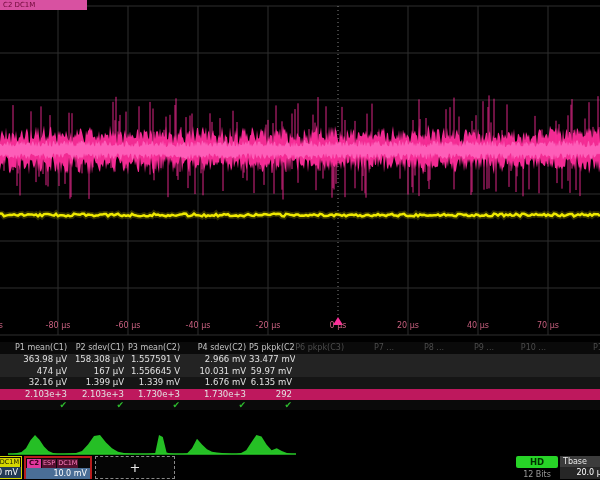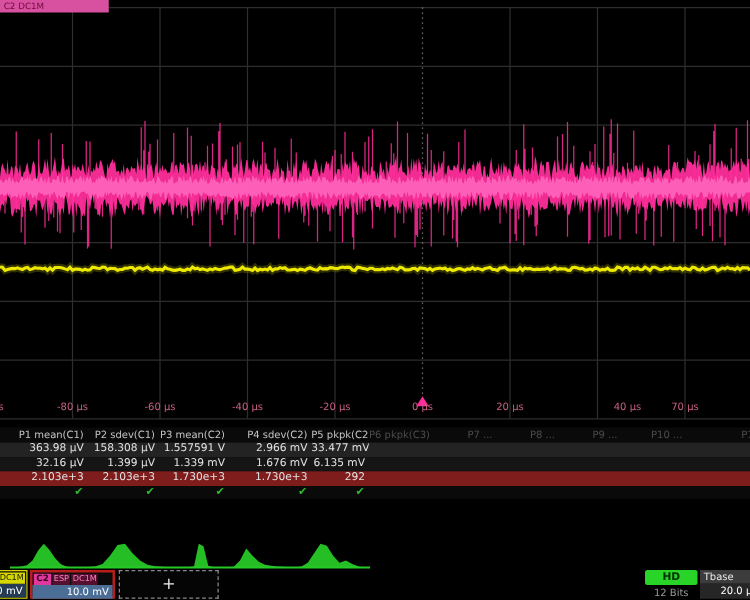--- a/index.html
+++ b/index.html
@@ -86,21 +86,21 @@
   <div id="trace-badge">C2 DC1M</div>
 
   <div id="time-axis">
       <div class="time-label" style="left: -12px;">-100 µs</div>
       <div class="time-label" style="left: 58px;">-80 µs</div>
       <div class="time-label" style="left: 128px;">-60 µs</div>
       <div class="time-label" style="left: 198px;">-40 µs</div>
       <div class="time-label" style="left: 268px;">-20 µs</div>
       <div class="time-label" style="left: 338px;">0 µs</div>
       <div class="time-label" style="left: 408px;">20 µs</div>
-      <div class="time-label" style="left: 478px; margin-left: 24px;">40 µs</div>
+      <div class="time-label" style="left: 478px;">40 µs</div>
       <div class="time-label" style="left: 548px;">70 µs</div>
     </div>
 
   <div id="measure-table">
       <div class="t-row" style="background: rgb(10, 10, 10);">
         <div class="t-cell t-head" style="width: 70px;">P1 mean(C1)</div>
         <div class="t-cell t-head" style="width: 57px;">P2 sdev(C1)</div>
         <div class="t-cell t-head" style="width: 56px;">P3 mean(C2)</div>
         <div class="t-cell t-head" style="width: 66px;">P4 sdev(C2)</div>
         <div class="t-cell t-head" style="width: 46px;">P5 pkpk(C2)</div>
@@ -117,34 +117,47 @@
         <div class="t-cell t-val" style="width: 56px;">1.557591 V</div>
         <div class="t-cell t-val" style="width: 66px;">2.966 mV</div>
         <div class="t-cell t-val" style="width: 46px;">33.477 mV</div>
         <div class="t-cell t-val" style="width: 52px;"></div>
         <div class="t-cell t-val" style="width: 50px;"></div>
         <div class="t-cell t-val" style="width: 50px;"></div>
         <div class="t-cell t-val" style="width: 50px;"></div>
         <div class="t-cell t-val" style="width: 52px;"></div>
         <div class="t-cell t-val last" style="width: 51px;"></div>
       </div>
+      <div class="t-row" style="background: rgb(35, 35, 35);">
+        <div class="t-cell t-val" style="width: 70px;">474 µV</div>
+        <div class="t-cell t-val" style="width: 57px;">167 µV</div>
+        <div class="t-cell t-val" style="width: 56px;">1.556645 V</div>
+        <div class="t-cell t-val" style="width: 66px;">10.031 mV</div>
+        <div class="t-cell t-val" style="width: 46px;">59.97 mV</div>
+        <div class="t-cell t-val" style="width: 52px;"></div>
+        <div class="t-cell t-val" style="width: 50px;"></div>
+        <div class="t-cell t-val" style="width: 50px;"></div>
+        <div class="t-cell t-val" style="width: 50px;"></div>
+        <div class="t-cell t-val" style="width: 52px;"></div>
+        <div class="t-cell t-val last" style="width: 51px;"></div>
+      </div>
       <div class="t-row" style="background: rgb(21, 21, 21);">
         <div class="t-cell t-val" style="width: 70px;">32.16 µV</div>
         <div class="t-cell t-val" style="width: 57px;">1.399 µV</div>
         <div class="t-cell t-val" style="width: 56px;">1.339 mV</div>
         <div class="t-cell t-val" style="width: 66px;">1.676 mV</div>
         <div class="t-cell t-val" style="width: 46px;">6.135 mV</div>
         <div class="t-cell t-val" style="width: 52px;"></div>
         <div class="t-cell t-val" style="width: 50px;"></div>
         <div class="t-cell t-val" style="width: 50px;"></div>
         <div class="t-cell t-val" style="width: 50px;"></div>
         <div class="t-cell t-val" style="width: 52px;"></div>
         <div class="t-cell t-val last" style="width: 51px;"></div>
       </div>
-      <div class="t-row" style="background: #7f1d1d; align-items: center;">
+      <div class="t-row" style="background: #be185d; align-items: center;">
         <div class="t-cell t-val" style="width: 70px;">2.103e+3</div>
         <div class="t-cell t-val" style="width: 57px;">2.103e+3</div>
         <div class="t-cell t-val" style="width: 56px;">1.730e+3</div>
         <div class="t-cell t-val" style="width: 66px;">1.730e+3</div>
         <div class="t-cell t-val" style="width: 46px;">292</div>
         <div class="t-cell t-val" style="width: 52px;"></div>
         <div class="t-cell t-val" style="width: 50px;"></div>
         <div class="t-cell t-val" style="width: 50px;"></div>
         <div class="t-cell t-val" style="width: 50px;"></div>
         <div class="t-cell t-val" style="width: 52px;"></div>

